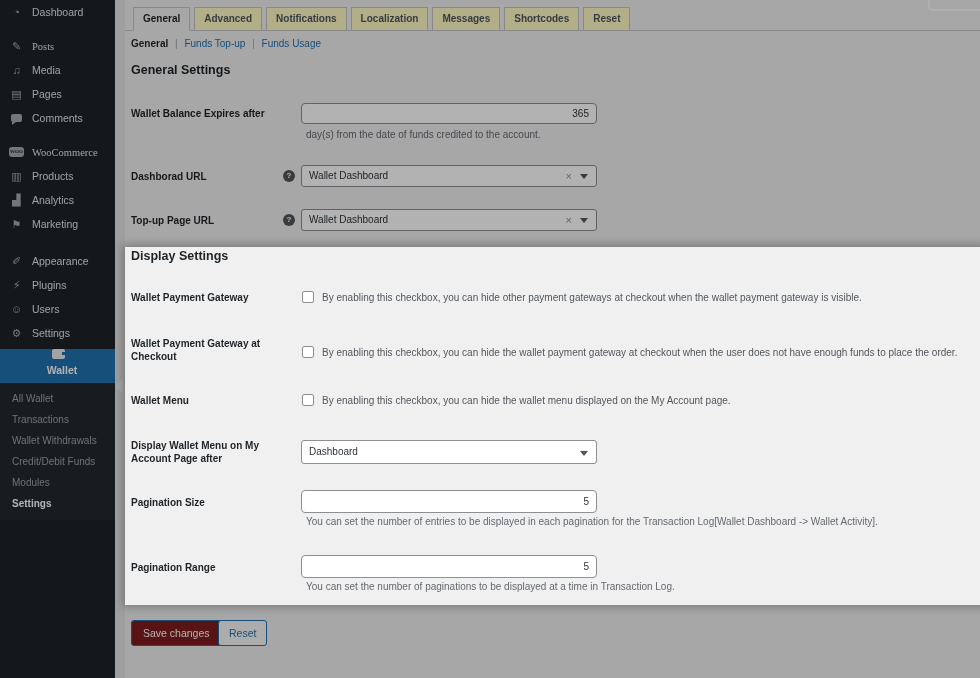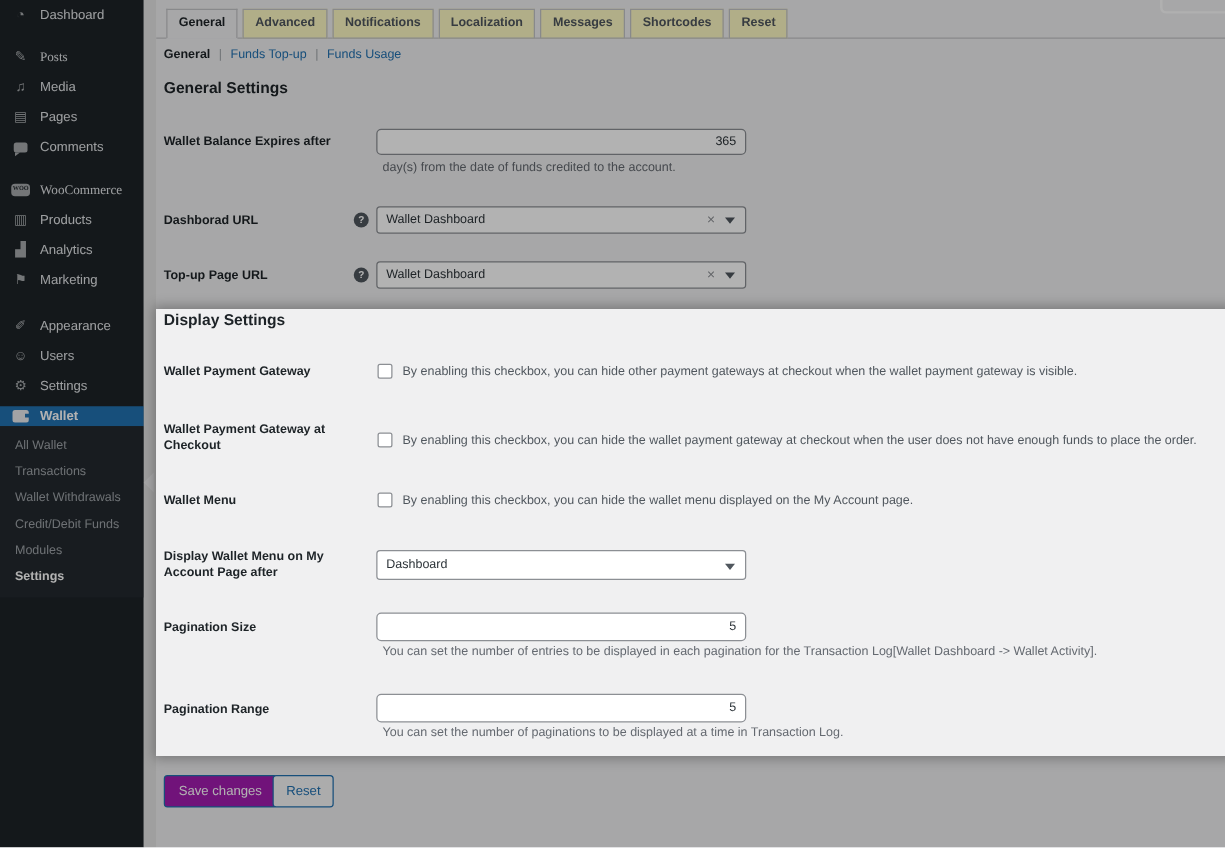--- a/index.html
+++ b/index.html
@@ -5,21 +5,21 @@
   * { box-sizing: border-box; margin: 0; padding: 0; }
   html,body { width:980px; height:678px; }
   body { font-family:"Liberation Sans","DejaVu Sans",sans-serif; overflow:hidden; }
   #app { position:relative; width:980px; height:678px; overflow:hidden; background:#f0f0f1; }
 
   
   #sidebar { position:absolute; left:0; top:0; width:115px; height:678px; background:#1d2327; z-index:1; }
   .mi { height:24px; display:flex; align-items:center; padding-left:9px; font-size:10.5px; color:#e2e4e7; cursor:pointer; }
   .mi .ic { width:15px; margin-right:8px; color:#a7aaad; font-size:11px; line-height:11px; text-align:center; flex:0 0 15px; }
   .gap10 { margin-top:10px;font-family:Liberation Serif, serif; } .gap13 { margin-top:13px; } .gap4 { margin-top:4px; }
-  .mi.active { background:#2271b1; color:#fff; height:16px; font-weight:600; }
+  .mi.active { background:#2271b1; color:#fff; height:34px; font-weight:600;flex-direction:column; }
   .mi.active .ic { color:#fff; }
   .submenu { padding:5px 0 6px; background:#23292e; }
   .smi { height:21px; line-height:21px; padding-left:12px; font-size:10px; color:#9ea3a8; cursor:pointer; }
   .smi.current { color:#fff; font-weight:700; }
   
   .ic-dashboard::before{content:"◔";} .ic-posts::before{content:"✎";} .ic-media::before{content:"♫";}
   .ic-pages::before{content:"▤";} .ic-products::before{content:"▥";} .ic-analytics::before{content:"▟";}
   .ic-marketing::before{content:"⚑";} .ic-appearance::before{content:"✐";} .ic-plugins::before{content:"⚡";}
   .ic-users::before{content:"☺";} .ic-tools::before{content:"⚒";} .ic-settings::before{content:"⚙";}
   .ic-bubble{ position:relative; } .ic-bubble::before{ content:""; display:block; width:11px; height:8px; margin:0 auto; background:#a7aaad; border-radius:2px; }
@@ -47,21 +47,21 @@
   .tin { position:absolute; left:176px; width:296px; height:21px; background:#fff; border:1px solid #8c8f94; border-radius:4px; font-size:10px; color:#2c3338; padding:0 7px; font-family:inherit;text-align:right; }
   .fdesc { position:absolute; left:181px; font-size:10px; color:#646970; white-space:nowrap; }
   .helpq { position:absolute; left:158px; width:12px; height:12px; background:#50575e; border-radius:50%; color:#fff; font-size:8px; font-weight:700; text-align:center; line-height:12px; cursor:pointer; }
   .helpq::before { content:"?"; }
   .sel2, .nsel { position:absolute; left:176px; width:296px; height:22px; background:#fff; border:1px solid #8c8f94; border-radius:3px; font-size:10px; color:#2c3338; line-height:20px; padding:0 7px; cursor:pointer; }
   .clear-x { position:absolute; right:24px; top:0; color:#8c8f94; font-size:11px; line-height:20px; cursor:pointer; }
   .clear-x::before { content:"×"; }
   .chev { position:absolute; right:8px; top:8px; width:0; height:0; border-left:4px solid transparent; border-right:4px solid transparent; border-top:5px solid #50575e; }
   .cb { position:absolute; left:177px; width:12px; height:12px; background:#fff; border:1px solid #8c8f94; border-radius:2px; cursor:pointer; }
   .cdesc { position:absolute; left:197px; font-size:10px; color:#50575e; white-space:nowrap; }
-  .btn-primary { position:absolute; left:6px; top:620px; height:26px; padding:0 11px; background:#a21caf; border:1px solid #2271b1; border-radius:3px; color:#fff; font-size:10.5px; font-family:inherit; cursor:pointer; }
+  .btn-primary { position:absolute; left:6px; top:620px; height:26px; padding:0 11px; background:#7f1d1d; border:1px solid #2271b1; border-radius:3px; color:#fff; font-size:10.5px; font-family:inherit; cursor:pointer; }
   .btn-secondary { position:absolute; left:93px; top:620px; height:26px; padding:0 10px; background:#f6f7f7; border:1px solid #2271b1; border-radius:3px; color:#2271b1; font-size:10.5px; font-family:inherit; cursor:pointer; }
 
   
   #helptab-corner { position:absolute; right:-4px; top:-4px; width:56px; height:15px; border:2px solid #fdfdfd; border-radius:0 0 0 5px; border-top:none; border-right:none; z-index:2; }
 
   
   #spotlight { position:absolute; left:125px; top:247px; width:860px; height:358px; z-index:10; pointer-events:none;
                box-shadow: 0 0 9px 2px rgba(0,0,0,0.28), 0 0 0 3000px rgba(0,0,0,0.30); }
 </style>
 </head>
@@ -102,20 +102,24 @@
         <span class="ic ic-analytics"></span>
         <span>Analytics</span>
       </div>
     <div class="mi">
         <span class="ic ic-marketing"></span>
         <span>Marketing</span>
       </div>
     <div class="mi gap13">
         <span class="ic ic-appearance"></span>
         <span>Appearance</span>
+      </div>
+    <div class="mi">
+        <span class="ic ic-plugins"></span>
+        <span>Plugins</span>
       </div>
     <div class="mi">
         <span class="ic ic-users"></span>
         <span>Users</span>
       </div>
     <div class="mi">
         <span class="ic ic-settings"></span>
         <span>Settings</span>
       </div>
     <div class="mi active gap4">

